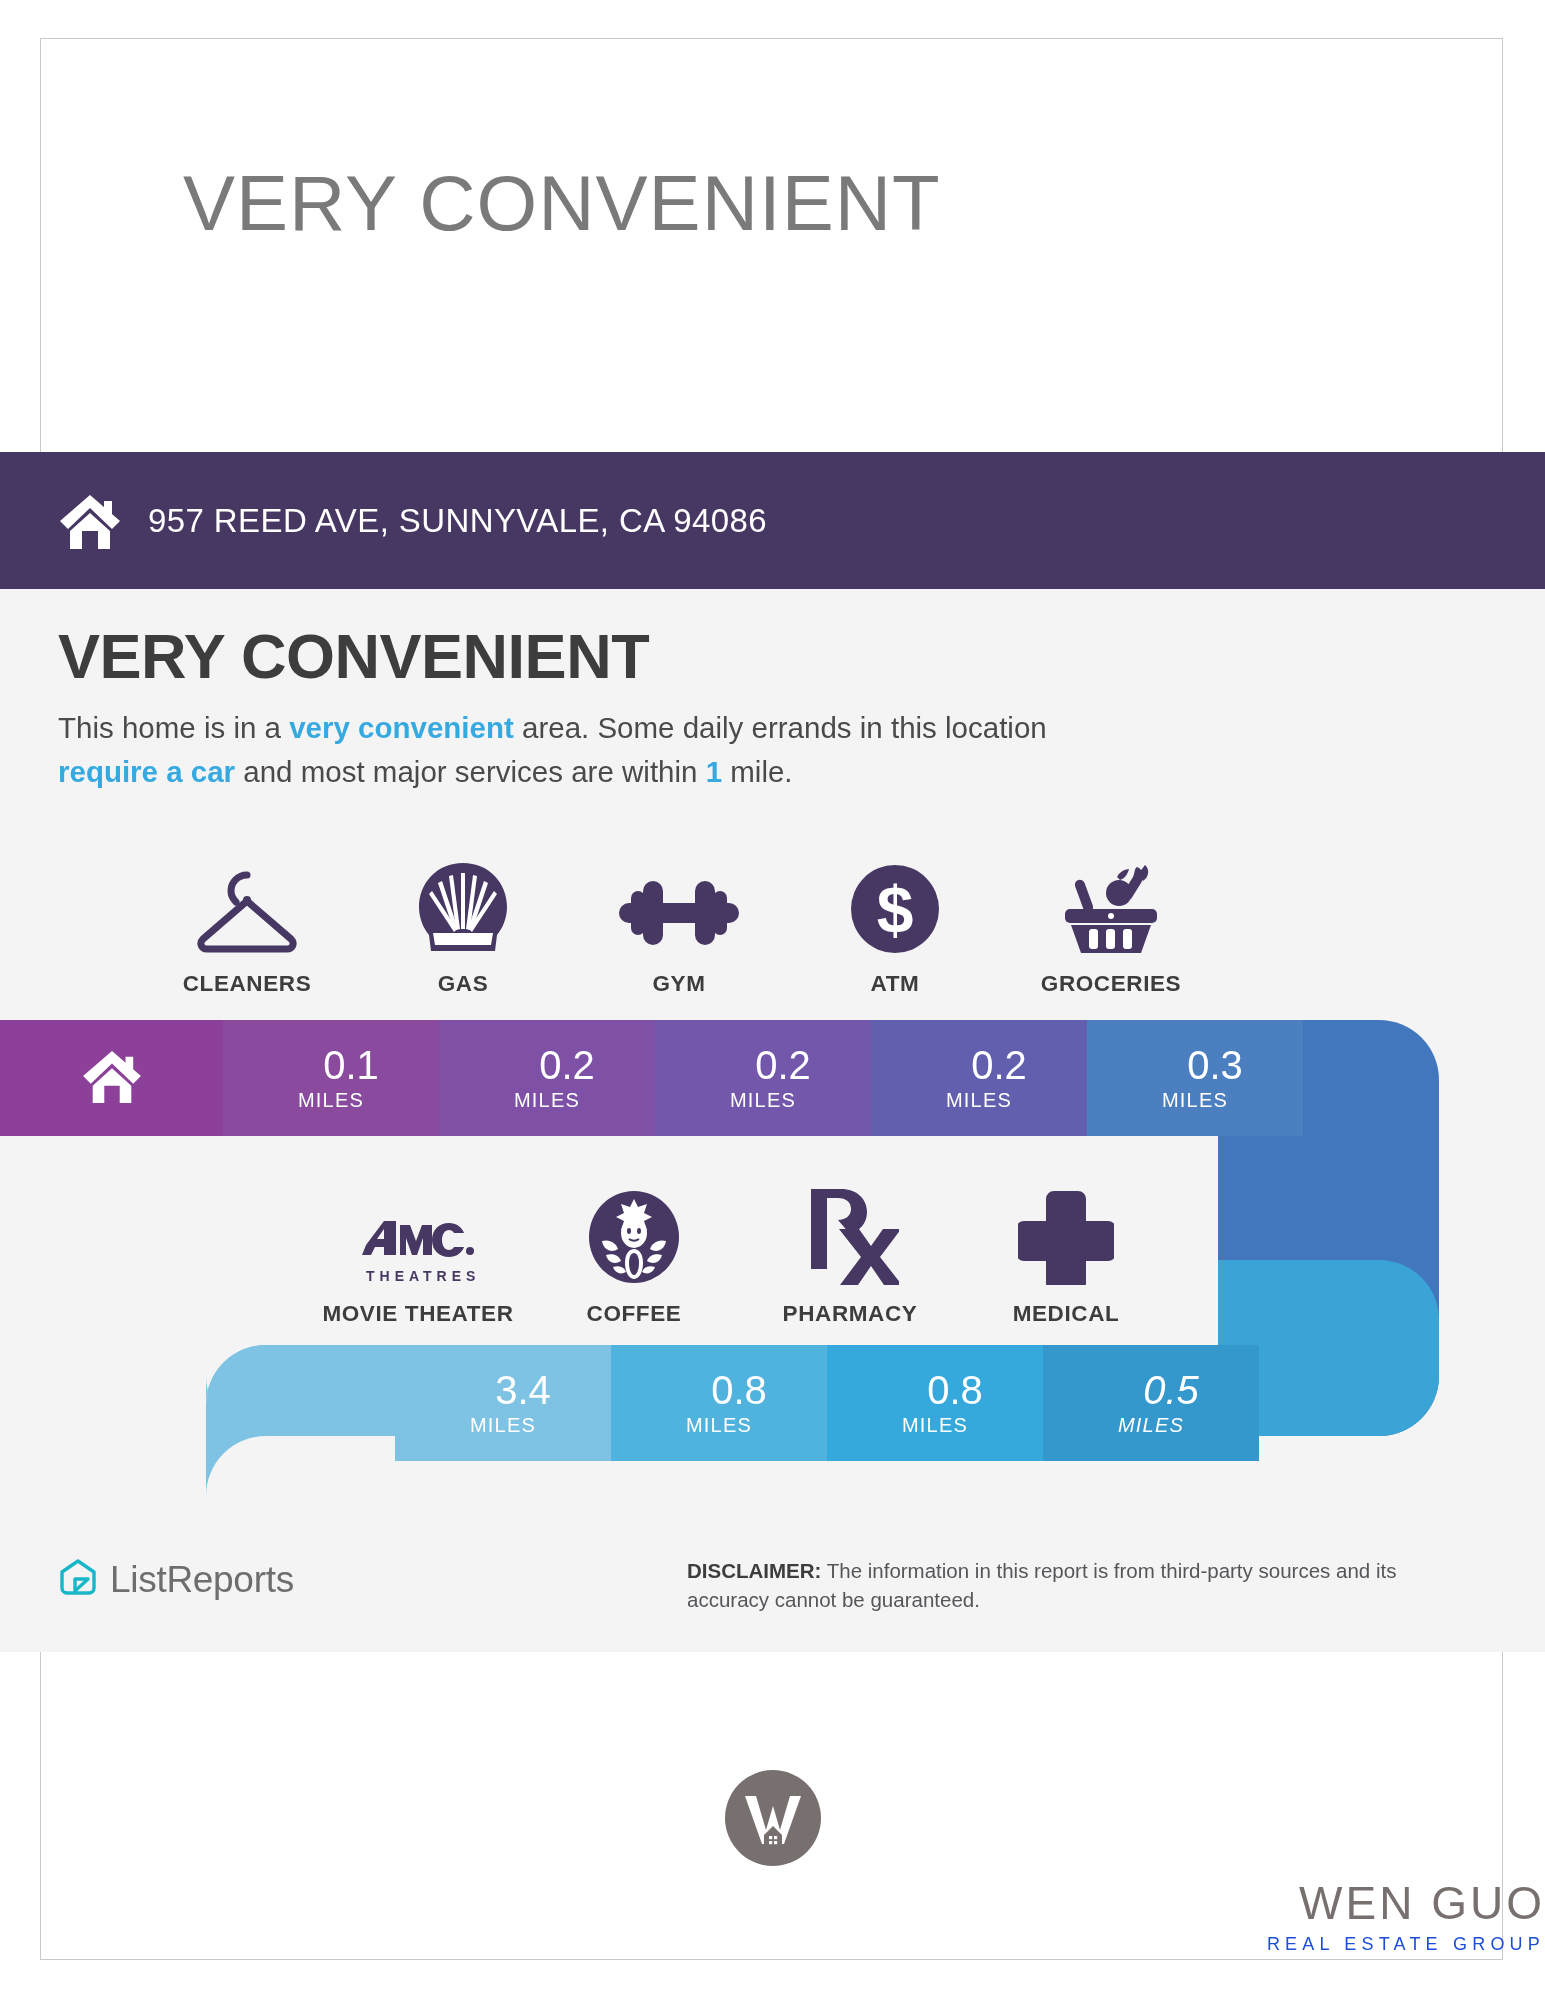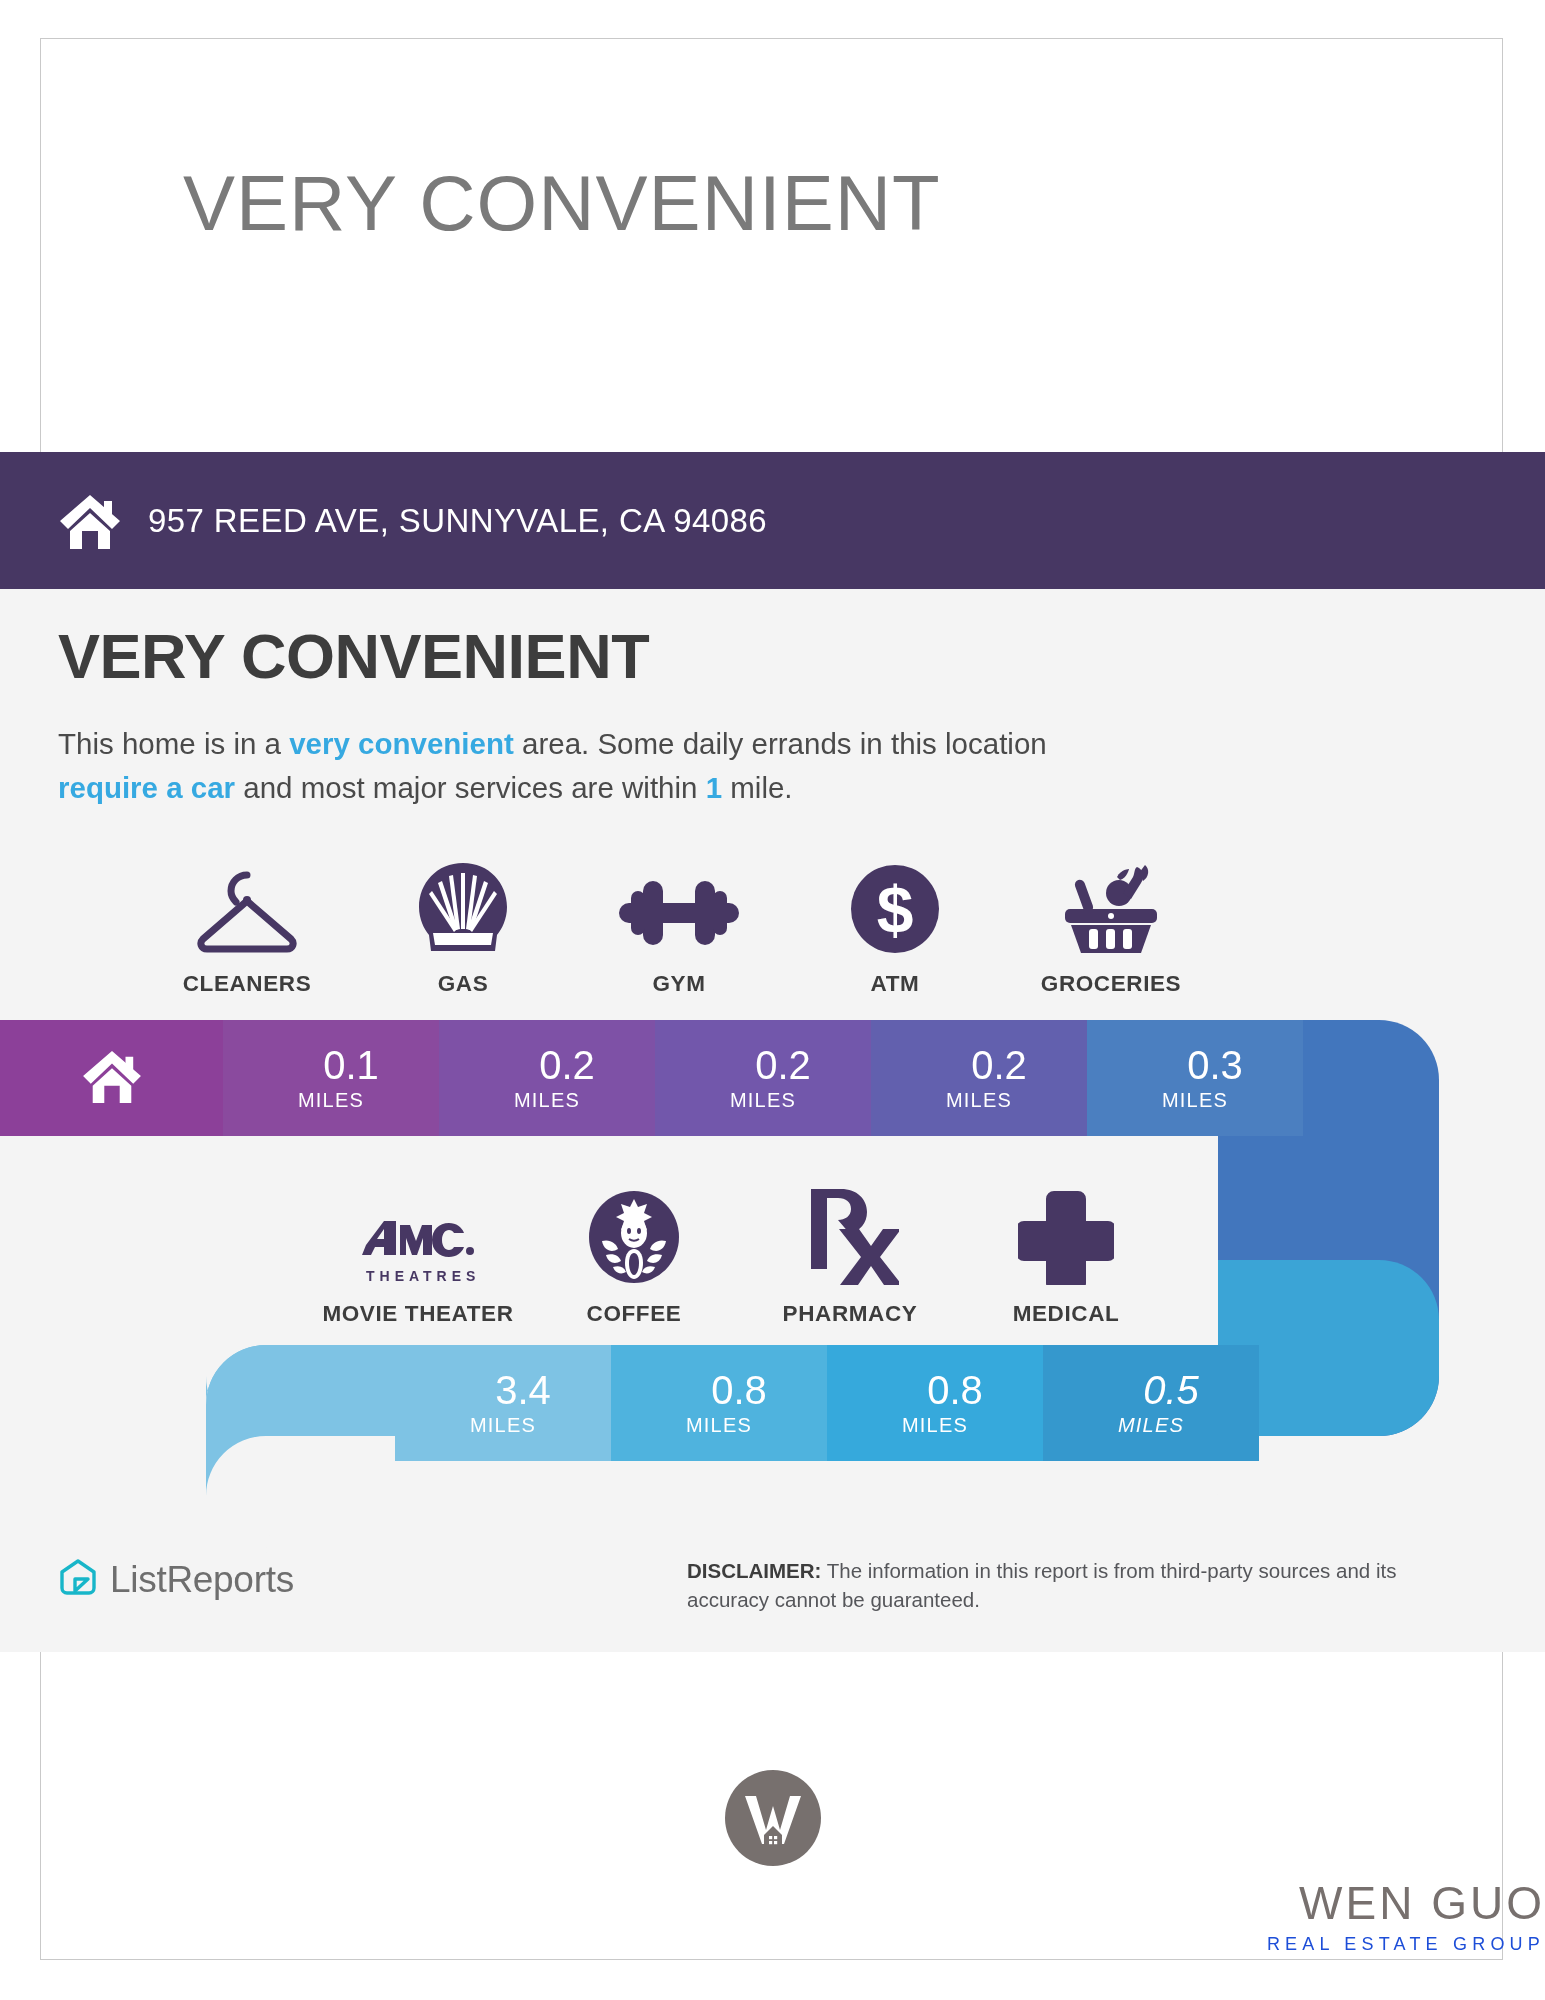--- a/index.html
+++ b/index.html
@@ -83,21 +83,21 @@
   
   .headline {
     position: absolute;
     left: 58px; top: 620px;
     font-size: 63px; font-weight: 700;
     color: #3d3d3d; letter-spacing: -0.5px;
     white-space: nowrap;
   }
   .intro {
     position: absolute;
-    left: 58px; top: 722px;
+    left: 58px; top: 706px;
     width: 1040px;
     font-size: 29.5px; line-height: 44px;
     color: #4a4a4a;
   }
   .intro b { color: #36a9e1; font-weight: 700; }
 
   
   .icon-row { position: absolute; display: flex; }
   .icon-cell {
     width: 216px;

